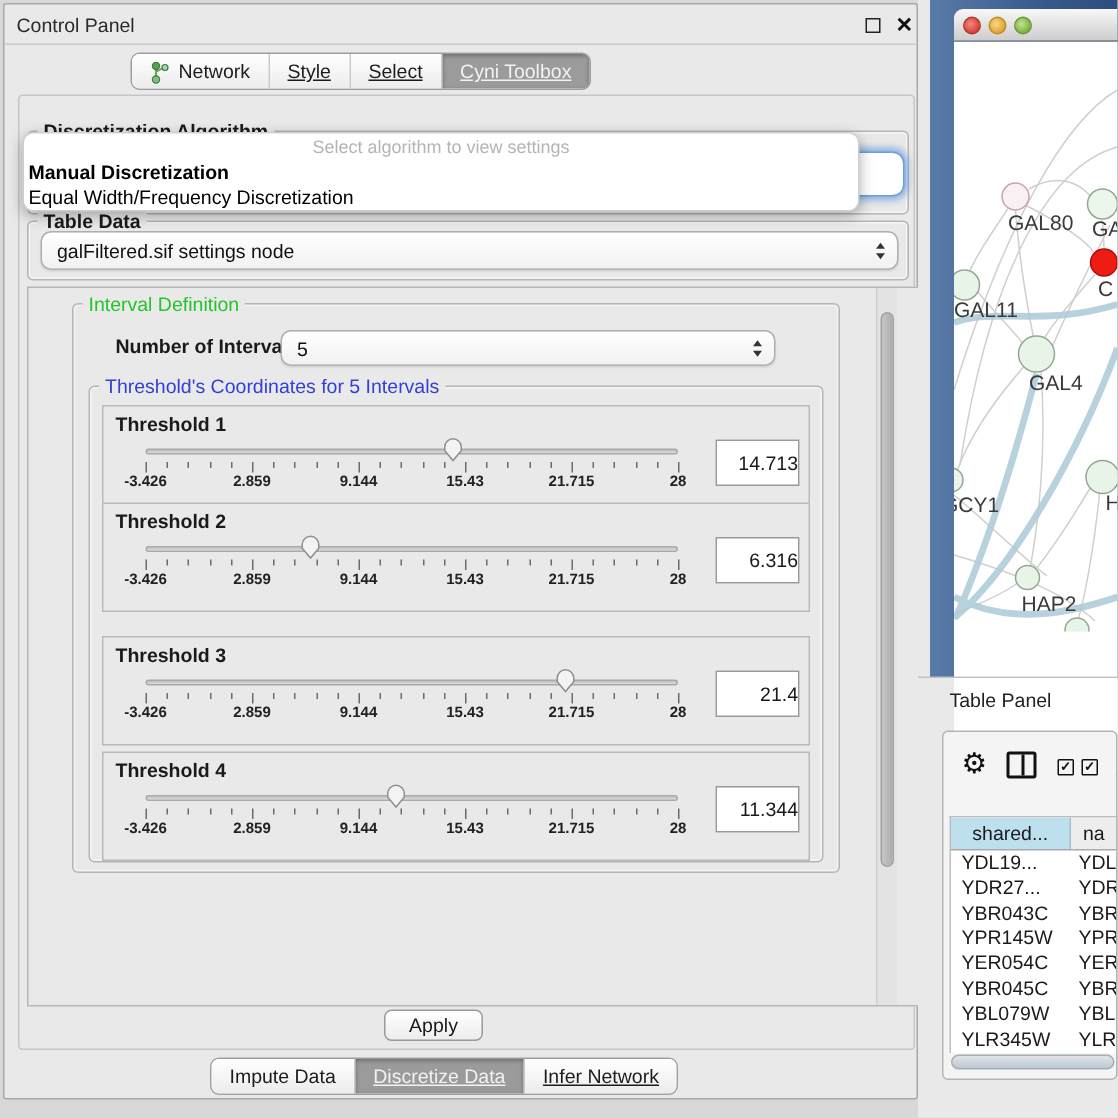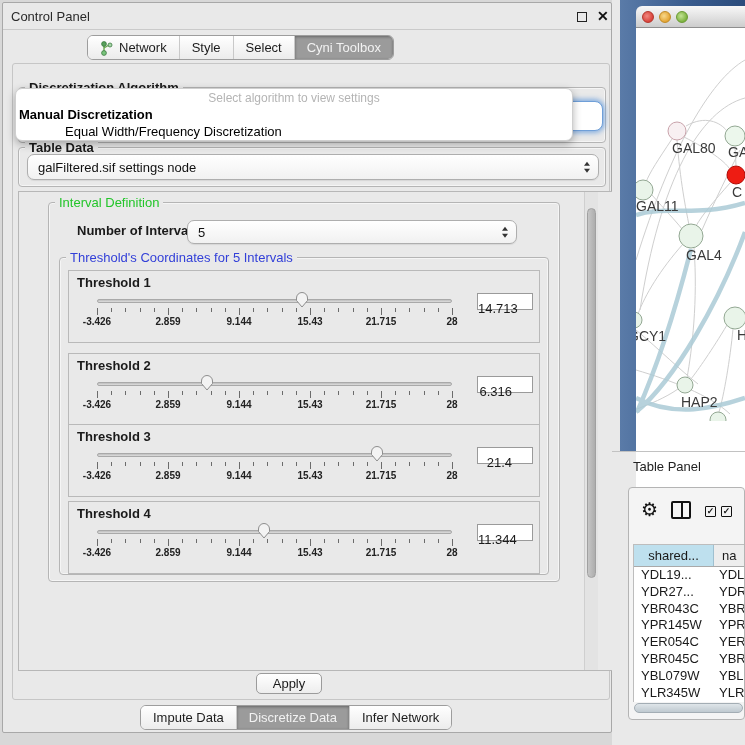--- a/index.html
+++ b/index.html
@@ -14,21 +14,21 @@
   #cp-title { left:8px; top:6px; font-size:13px; color:#2a2a2a; }
   #float-btn { left:574px; top:9px; width:10px; height:10px; border:1.5px solid #222; }
   #close-btn { left:594px; top:5px; font-size:14px; font-weight:bold; color:#111; }
 
   
   .tabbar { display:flex; align-items:stretch; background:#fdfdfd; border:1px solid #9d9d9d;
     border-radius:6px; overflow:hidden; height:25px; z-index:30; }
   .tab { display:flex; align-items:center; padding:0 12px; font-size:13px; color:#1c1c1c;
     background:linear-gradient(#ffffff,#ececec); white-space:nowrap; }
   .tab.sel { background:#9b9b9b; color:#f2f2f2; box-shadow:inset 0 1px 3px rgba(0,0,0,.35); }
-  .tab + .tab { border-left:1px solid #c9c9c9; }
+  .tab + .tab { border-left:1px solid #c9c9c9;text-decoration:underline; }
   #top-tabbar { left:84px; top:32px; }
   #bottom-tabbar { left:137px; top:702px; }
   .net-icon { width:13px; height:14px; margin-right:6px; position:relative; }
 
   #cp-content { left:9px; top:60px; width:598px; height:637px; border:1px solid #c6c6c6;
     border-radius:3px; background:#e9e9e9; }
 
   .groupbox { position:absolute; border:1px solid #b5b5b5; border-radius:4px;
     box-shadow:inset 0 0 0 1px rgba(255,255,255,.55); }
   .grouplabel { position:absolute; top:-8px; left:6px; background:#e9e9e9; padding:0 4px;
@@ -53,21 +53,21 @@
   .stepper .dn { border-top:4.5px solid #333; }
 
   #td-combo { left:24px; top:151px; width:572px; height:26px; }
 
   
   #algo-popup { left:12px; top:85px; width:558px; height:53px; background:#fff;
     border:1px solid #cfcfcf; border-radius:7px; box-shadow:0 3px 9px rgba(0,0,0,.30);
     z-index:50; }
   #popup-hint { left:0; top:2px; width:100%; text-align:center; color:#b4b4b4; font-size:12px; }
   #popup-opt1 { left:3px; top:18px; font-weight:bold; font-size:13px; color:#000; }
-  #popup-opt2 { left:3px; top:35px; font-size:13px; color:#000;margin-left:46px; }
+  #popup-opt2 { left:3px; top:35px; font-size:13px; color:#000; }
 
   
   #big-panel { left:15px; top:188px; width:595px; height:480px; border:1px solid #b7b7b7;
     background:#e9e9e9; overflow:hidden; }
   #bp-vscroll { left:565px; top:0; width:14px; height:478px; background:#e3e3e3; border-left:1px solid #cfcfcf; }
   #bp-thumb { left:2px; top:16px; width:9px; height:370px; background:linear-gradient(90deg,#c6c6c6,#adadad);
     border-radius:5px; border:1px solid #a0a0a0; }
 
   #int-group { left:29px; top:10px; width:512px; height:380px; }
   #int-label { color:#23c52a; }
@@ -80,22 +80,22 @@
   .thr-panel { position:absolute; left:8px; width:472px; height:73px; border:1px solid #b9b9b9;
     background:#e9e9e9; }
   .thr-name { position:absolute; left:8px; top:4px; font-weight:bold; }
   .track { position:absolute; left:28px; top:28px; width:355px; height:4px;
     background:linear-gradient(#bdbdbd,#dedede); border:1px solid #a9a9a9; border-radius:3px; }
   .thumb { position:absolute; top:20px; width:14px; height:17px; }
   .ticks { position:absolute; left:28px; top:37px; width:356px; height:8px; }
   .tick { position:absolute; top:0; width:1px; background:#6b6b6b; }
   .ticklabels { position:absolute; left:28px; top:45px; width:356px; height:12px; }
   .ticklab { position:absolute; transform:translateX(-50%); font-size:10px; font-weight:bold; color:#222; }
-  .valbox { position:absolute; left:408px; top:22px; width:56px; height:17px; background:#fff;
-    border:1px solid #9a9a9a; font-size:13px; text-align:right; line-height:29px; padding-right:20px; }
+  .valbox { position:absolute; left:408px; top:22px; width:56px; height:31px; background:#fff;
+    border:1px solid #9a9a9a; font-size:13px; text-align:right; line-height:29px; padding-right:0; }
 
   #attr-group { left:29px; top:400px; width:512px; height:90px; }
   #attr-label { color:#3340d8; }
   #numattr-label { left:6px; top:10px; font-weight:bold; }
   #attr-list { left:20px; top:28px; width:436px; height:52px; background:#fff; border:1px solid #ababab;
     overflow:hidden; }
   .attr-item { padding-left:14px; line-height:16px; font-size:13px; color:#111; white-space:nowrap; }
   #attr-vscroll { left:422px; top:1px; width:13px; height:50px; background:#efefef; border-left:1px solid #d5d5d5; }
   #attr-thumb { left:2px; top:1px; width:9px; height:34px; background:#bdbdbd; border-radius:5px; border:1px solid #a8a8a8; }
 
@@ -249,21 +249,21 @@
                 <span class="ticklab" style="left: 142px;">9.144</span>
                 <span class="ticklab" style="left: 213px;">15.43</span>
                 <span class="ticklab" style="left: 284px;">21.715</span>
                 <span class="ticklab" style="left: 355px;">28</span>
               </div>
               <div class="thumb" style="left: 225.905px;"><svg width="14" height="17" viewBox="0 0 14 17">
                   <path d="M1.5,7 a5.5,5.5 0 0 1 11,0 l0,2.5 L7,16 L1.5,9.5 Z" fill="#f3f3f3" stroke="#8e8e8e"></path>
                 </svg></div>
               <div class="valbox">14.713</div>
             </div>
-            <div class="thr-panel" style="top: 95px;">
+            <div class="thr-panel" style="top: 77px;">
               <div class="thr-name">Threshold 2</div>
               <div class="track"></div>
               <div class="ticks">
                 <span class="tick" style="left: 0px; height: 7px;"></span>
                 <span class="tick" style="left: 14.2px; height: 4px;"></span>
                 <span class="tick" style="left: 28.4px; height: 4px;"></span>
                 <span class="tick" style="left: 42.6px; height: 4px;"></span>
                 <span class="tick" style="left: 56.8px; height: 4px;"></span>
                 <span class="tick" style="left: 71px; height: 7px;"></span>
                 <span class="tick" style="left: 85.2px; height: 4px;"></span>

